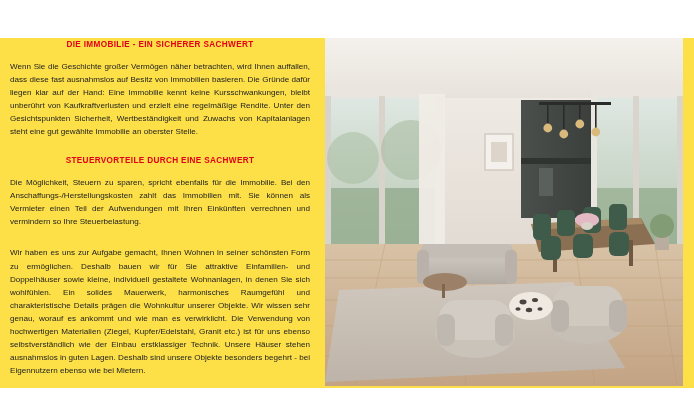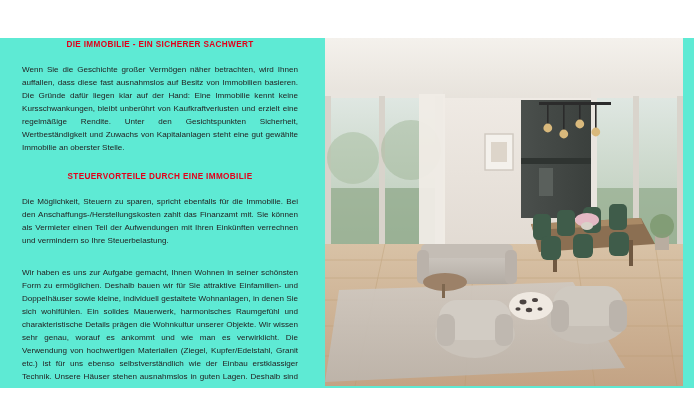--- a/index.html
+++ b/index.html
@@ -10,21 +10,21 @@
     width: 694px;
     height: 400px;
     background: #ffffff;
     font-family: "Liberation Sans", sans-serif;
     overflow: hidden;
   }
   .page {
     position: relative;
     width: 694px;
     height: 400px;
-    background: #5eead4;
+    background: #fde047;
   }
   .text-col {
     position: absolute;
     left: 10px;
     top: 40px;
     width: 300px;
   }
   .section {
     margin-bottom: 18px;
   }
@@ -35,21 +35,21 @@
     letter-spacing: 0.35px;
     text-align: center;
     margin: 0 0 9px 0;
     line-height: 1.3;
   }
   .section-body {
     color: #222222;
     font-size: 8.1px;
     line-height: 1.62;
     text-align: justify;
-    margin: 12px;
+    margin: 0;
     hyphens: auto;
   }
   .section--first .section-body {
     text-align: justify;
   }
   .photo {
     position: absolute;
     left: 325px;
     top: 38px;
     width: 358px;
@@ -81,22 +81,22 @@
   <div class="spacer-top"></div>
 
   <div class="text-col">
 
     <div class="section section--first">
       <h2 class="section-heading">DIE IMMOBILIE - EIN SICHERER SACHWERT</h2>
       <p class="section-body">Wenn Sie die Geschichte großer Vermögen näher betrachten, wird Ihnen auffallen, dass diese fast ausnahmslos auf Besitz von Immobilien basieren. Die Gründe dafür liegen klar auf der Hand: Eine Immobilie kennt keine Kursschwankungen, bleibt unberührt von Kaufkraftverlusten und erzielt eine regelmäßige Rendite. Unter den Gesichtspunkten Sicherheit, Wertbeständigkeit und Zuwachs von Kapitalanlagen steht eine gut gewählte Immobilie an oberster Stelle.</p>
     </div>
 
     <div class="section">
-      <h2 class="section-heading">STEUERVORTEILE DURCH EINE IMMOBILIE</h2>
-      <p class="section-body">Die Möglichkeit, Steuern zu sparen, spricht ebenfalls für die Immobilie. Bei den Anschaffungs-/Herstellungskosten zahlt das Finanzamt mit. Sie können als Vermieter einen Teil der Aufwendungen mit Ihren Einkünften verrechnen und vermindern so Ihre Steuerbelastung.</p>
+      <h2 class="section-heading">STEUERVORTEILE DURCH EINE SACHWERT</h2>
+      <p class="section-body">Die Möglichkeit, Steuern zu sparen, spricht ebenfalls für die Immobilie. Bei den Anschaffungs-/Herstellungskosten zahlt das Immobilien mit. Sie können als Vermieter einen Teil der Aufwendungen mit Ihren Einkünften verrechnen und vermindern so Ihre Steuerbelastung.</p>
     </div>
 
     <div class="section">
       <p class="section-body">Wir haben es uns zur Aufgabe gemacht, Ihnen Wohnen in seiner schönsten Form zu ermöglichen. Deshalb bauen wir für Sie attraktive Einfamilien- und Doppelhäuser sowie kleine, individuell gestaltete Wohnanlagen, in denen Sie sich wohlfühlen. Ein solides Mauerwerk, harmonisches Raumgefühl und charakteristische Details prägen die Wohnkultur unserer Objekte. Wir wissen sehr genau, worauf es ankommt und wie man es verwirklicht. Die Verwendung von hochwertigen Materialien (Ziegel, Kupfer/Edelstahl, Granit etc.) ist für uns ebenso selbstverständlich wie der Einbau erstklassiger Technik. Unsere Häuser stehen ausnahmslos in guten Lagen. Deshalb sind unsere Objekte besonders begehrt - bei Eigennutzern ebenso wie bei Mietern.</p>
     </div>
 
   </div>
 
   <div class="photo">
     <svg viewBox="0 0 358 348" preserveAspectRatio="none" aria-hidden="true">

